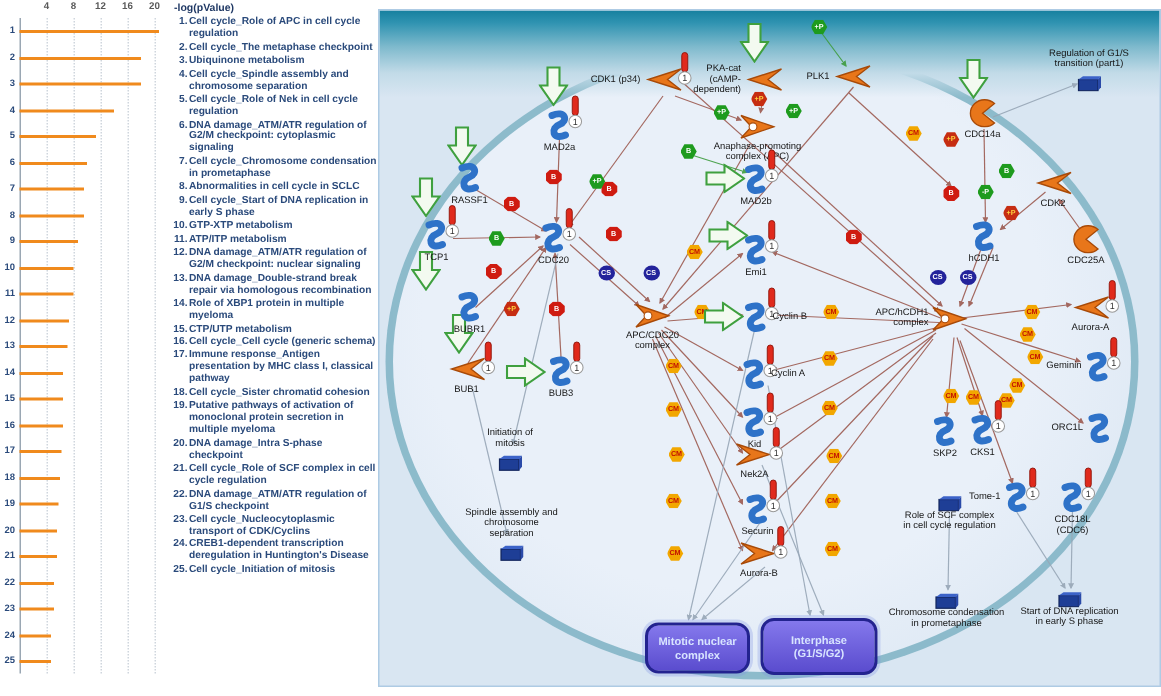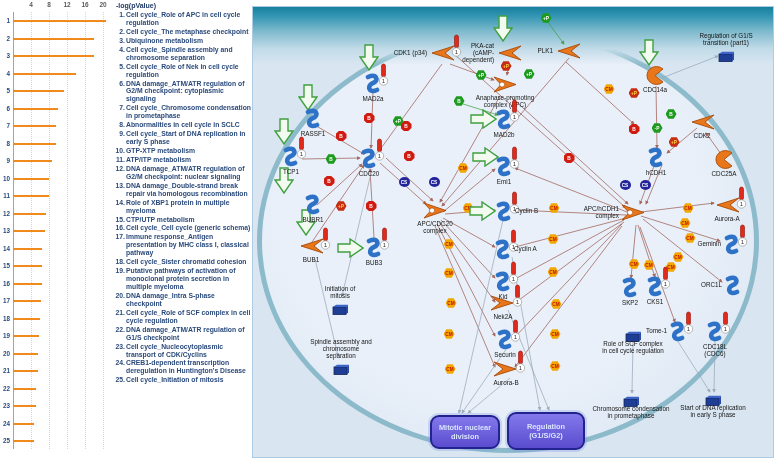--- a/index.html
+++ b/index.html
@@ -577,18 +577,18 @@
             <polygon points="14,3 16,0.8 16,8.2 14,10.5" fill="#2a4aa8"></polygon>
           </svg><div class="nlab lp-b">Chromosome condensation
 in prometaphase</div></div>
         <div class="node" style="left: 452px; top: 384.5px; width: 16px; height: 11px;"><svg width="16" height="11" viewBox="0 0 16 11">
             <rect x="1" y="3" width="13" height="7.5" fill="#1E3E96" stroke="#12255c" stroke-width="0.8"></rect>
             <polygon points="1,3 4,0.8 16,0.8 14,3" fill="#3C63C8"></polygon>
             <polygon points="14,3 16,0.8 16,8.2 14,10.5" fill="#2a4aa8"></polygon>
           </svg><div class="nlab lp-b">Start of DNA replication
 in early S phase</div></div>
         <div class="ph" style="left: 177px; top: 408px; width: 66px; height: 30px;">Mitotic nuclear
-division</div>
-        <div class="ph" style="left: 254px; top: 405px; width: 74px; height: 34px;">Regulation
+complex</div>
+        <div class="ph" style="left: 254px; top: 405px; width: 74px; height: 34px;">Interphase
 (G1/S/G2)</div>
       </div>
   </div>
 </div>
 
 </body></html>

